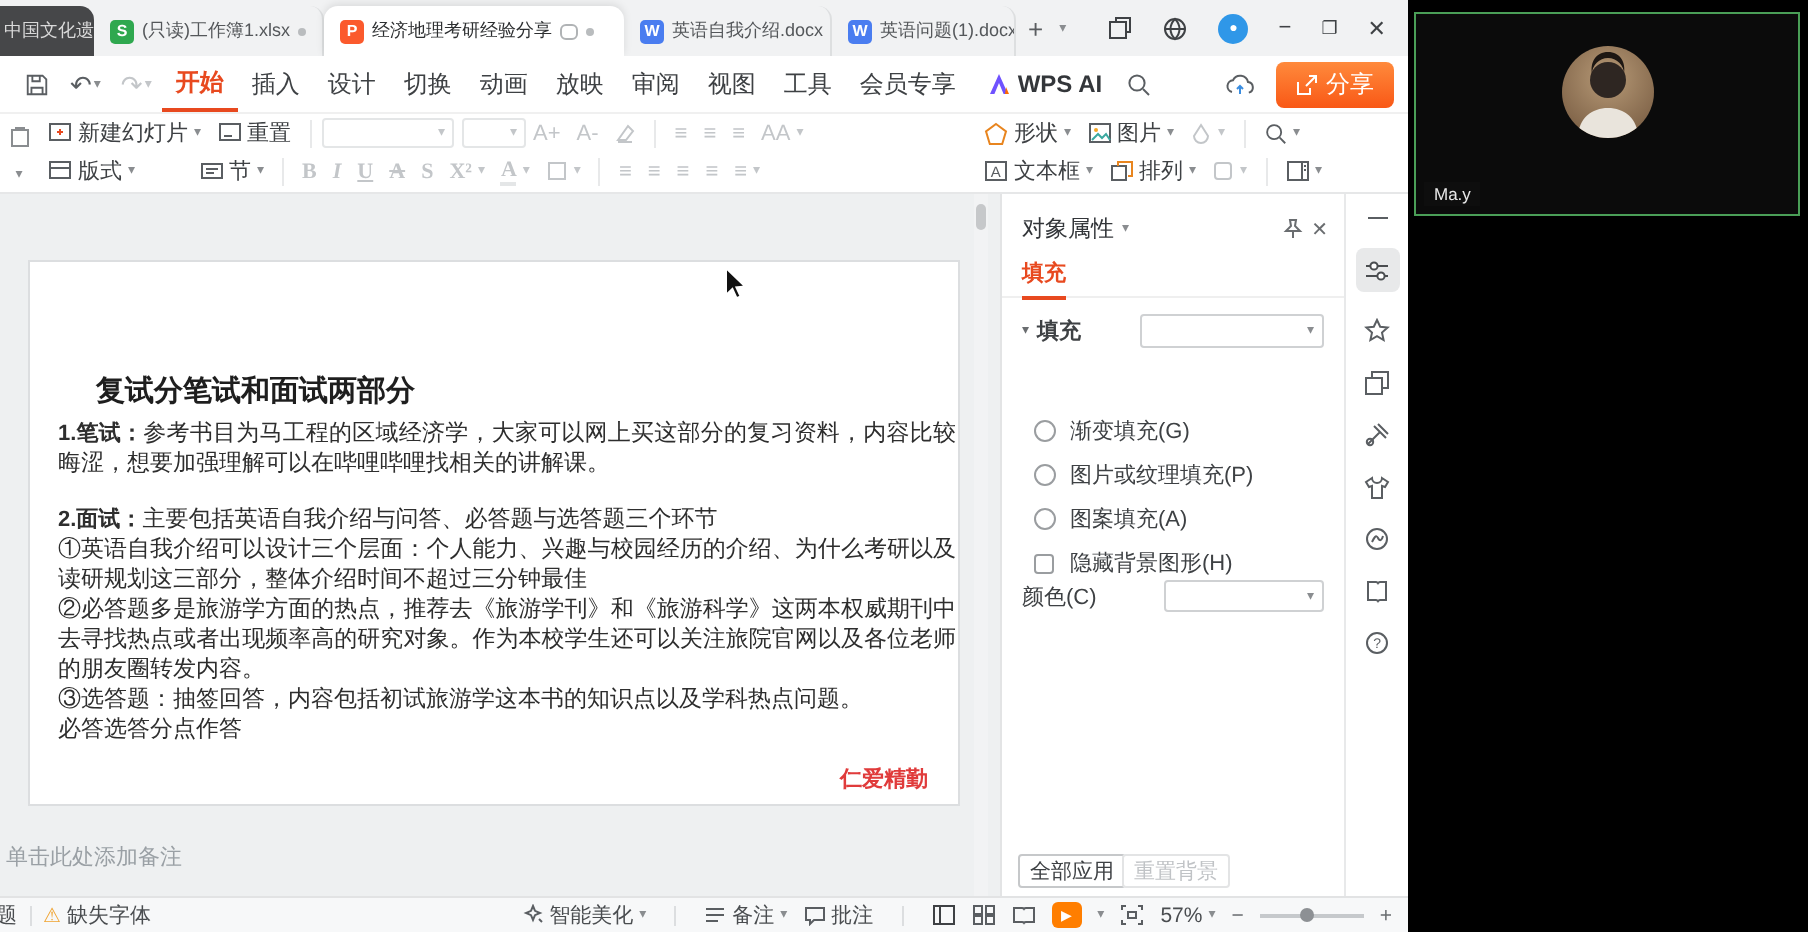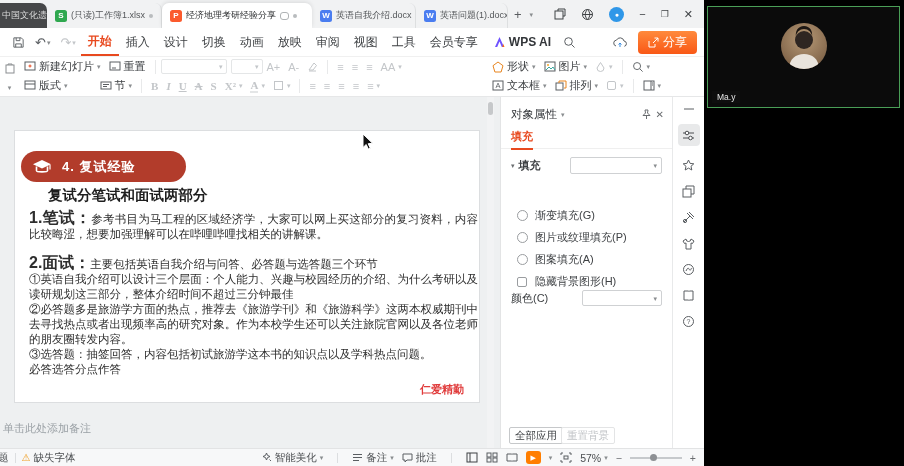--- a/index.html
+++ b/index.html
@@ -48,21 +48,21 @@
   .workarea{position:absolute;left:0;top:97px;width:704px;height:351px;background:#eef0f1}
   .canvas{position:absolute;left:0;top:0;width:500px;height:351px}
   .slide{position:absolute;left:14px;top:33px;width:466px;height:273px;background:#fff;border:1px solid #dcdee0}
   .badge{position:absolute;left:6px;top:20px;width:165px;height:31px;background:#b23c2b;border-radius:16px;
          display:flex;align-items:center;color:#fff}
   .badge-label{font-size:13px;font-weight:700;margin-left:9px;letter-spacing:1px}
   .heading{position:absolute;left:33px;top:55px;font-family:"Liberation Serif",serif;font-size:14.5px;font-weight:700;color:#1e1e1e}
   .bodytext{position:absolute;left:14px;top:79px;width:449px;font-family:"Liberation Serif",serif;font-size:11.5px;
             line-height:15px;color:#2e2e2e;text-align:justify}
   .bodytext p.gap{margin-bottom:13px}
-  .bodytext b{font-family:"Liberation Sans",sans-serif;font-size:16px}
+  .bodytext b{font-family:"Liberation Sans",sans-serif;font-size:11px}
   .watermark{position:absolute;right:15px;bottom:5px;color:#e03b3b;font-size:11px;font-weight:700;font-family:"Liberation Serif",serif}
   .notes-ph{position:absolute;left:3px;top:324px;font-size:11px;color:#9aa0a5}
   .vscroll{position:absolute;left:487px;top:0;width:7px;height:351px;background:#f2f3f4}
   .vthumb{position:absolute;left:1px;top:5px;width:5px;height:13px;background:#c6c8ca;border-radius:3px}
   .cursor{position:absolute;left:362px;top:36px}
   
   .panel{position:absolute;left:500px;top:0;width:172px;height:351px;background:#fff;border-left:1px solid #e3e4e5;font-size:11px}
   .phead{position:absolute;left:10px;right:8px;top:10px;display:flex;align-items:center;gap:4px;font-size:11.5px;color:#33363a}
   .ptabrow{position:absolute;left:0;right:0;top:30px;height:22px;border-bottom:1px solid #efefef}
   .ptab{position:absolute;left:10px;top:2px;color:#e8491f;font-weight:700;padding-bottom:4px;border-bottom:2px solid #e8491f}
@@ -364,28 +364,20 @@
         <rect x="1" y="2" width="8" height="8" fill="none" stroke="#8a8d90"></rect>
         <path d="M3 2V1h4v1" fill="none" stroke="#8a8d90"></path>
       </svg>
     <span class="caret">▾</span>
   </div>
 
   <div class="workarea">
 
     <div class="canvas">
       <div class="slide">
-        <div class="badge">
-          <svg width="22" height="18" viewBox="0 0 22 18" style="margin-left:10px">
-            <path d="M11 2 20 6.2 11 10.4 2 6.2z" fill="#fff"></path>
-            <path d="M5.5 8.5v4.2c0 1.5 11 1.5 11 0V8.5" fill="none" stroke="#fff" stroke-width="1.6"></path>
-            <path d="M19 7v4.5" stroke="#fff" stroke-width="1.2"></path>
-          </svg>
-          <span class="badge-label">4. 复试经验</span>
-        </div>
         <div class="heading">复试分笔试和面试两部分</div>
         <div class="bodytext">
           <p class="gap"><b>1.笔试：</b><span>参考书目为马工程的区域经济学，大家可以网上买这部分的复习资料，内容比较晦涩，想要加强理解可以在哔哩哔哩找相关的讲解课。</span></p>
           <p><b>2.面试：</b><span>主要包括英语自我介绍与问答、必答题与选答题三个环节</span></p>
           <p><span>①英语自我介绍可以设计三个层面：个人能力、兴趣与校园经历的介绍、为什么考研以及读研规划这三部分，整体介绍时间不超过三分钟最佳</span></p>
           <p><span>②必答题多是旅游学方面的热点，推荐去《旅游学刊》和《旅游科学》这两本权威期刊中去寻找热点或者出现频率高的研究对象。作为本校学生还可以关注旅院官网以及各位老师的朋友圈转发内容。</span></p>
           <p><span>③选答题：抽签回答，内容包括初试旅游学这本书的知识点以及学科热点问题。</span></p>
           <p><span>必答选答分点作答</span></p>
         </div>
         <div class="watermark">仁爱精勤</div>

